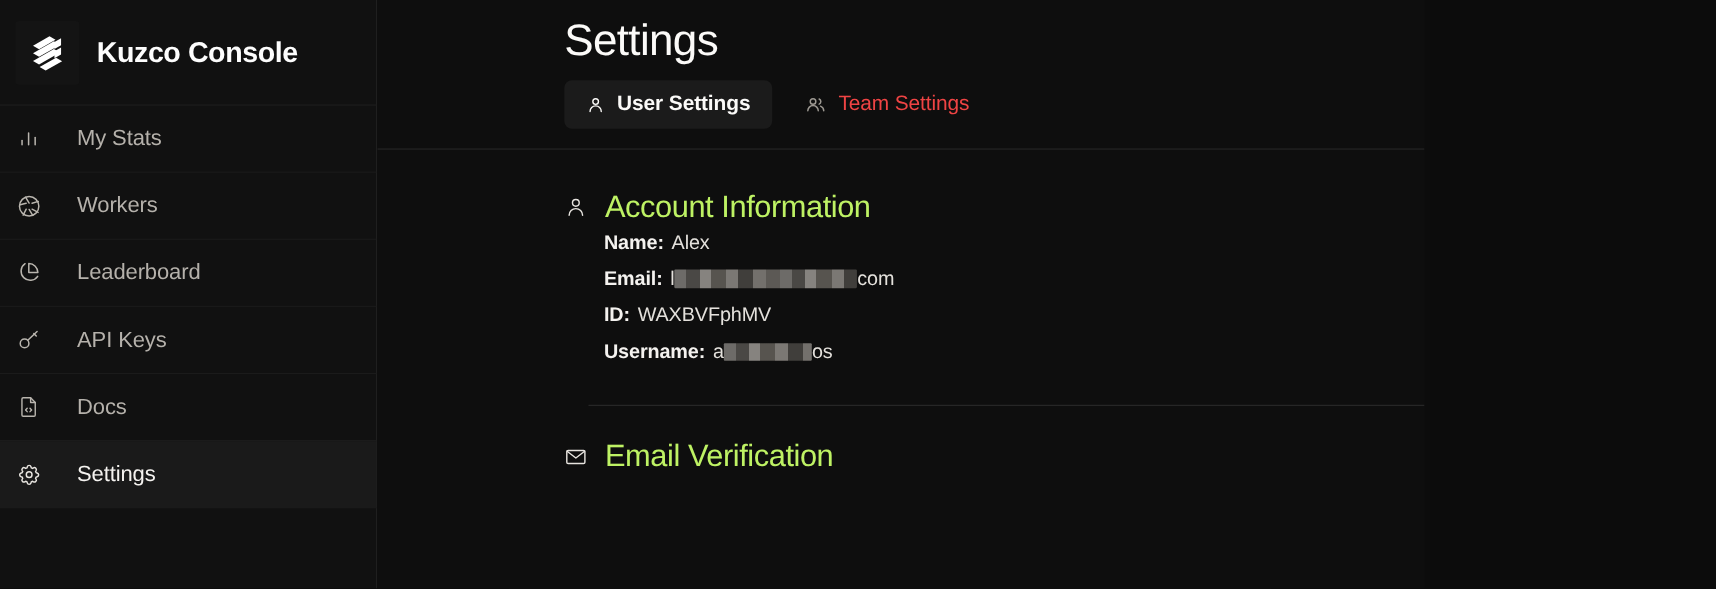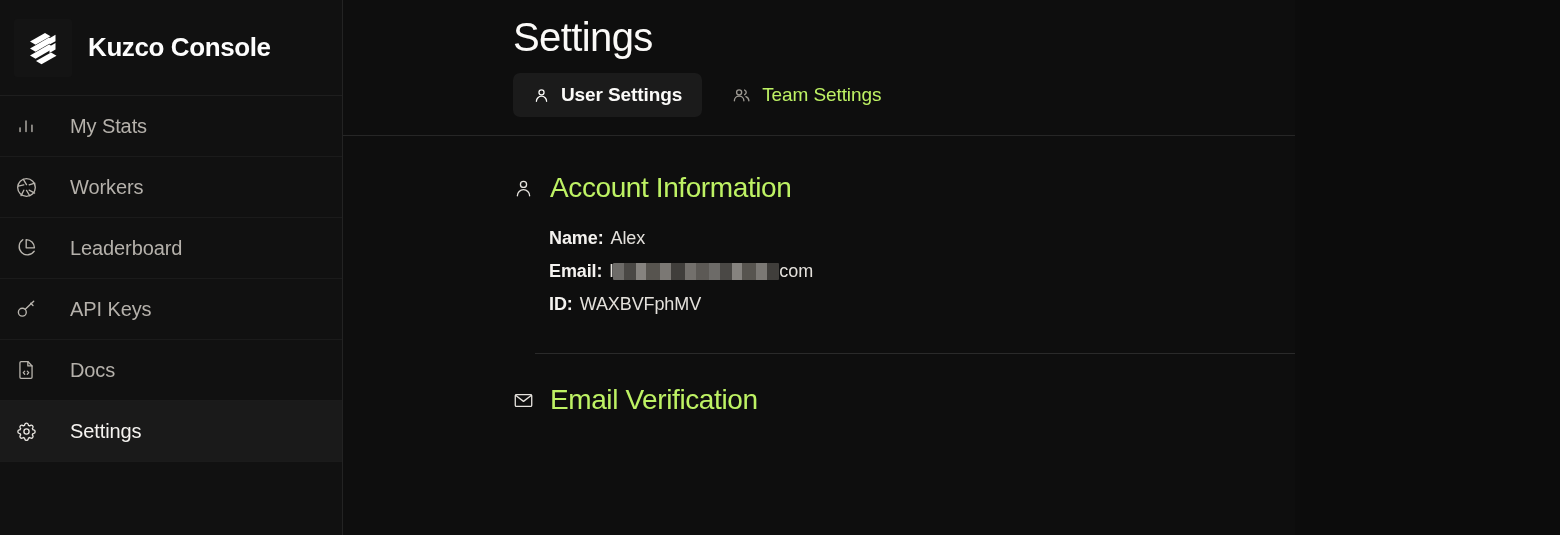--- a/index.html
+++ b/index.html
@@ -107,21 +107,21 @@
     gap: 10px;
   }
   .tab {
     display: flex;
     align-items: center;
     gap: 11px;
     padding: 11px 20px;
     border-radius: 7px;
     cursor: pointer;
     font-size: 19px;
-    color: #bef264;
+    color: #ef4444;
     letter-spacing: -0.1px;
   }
   .tab .tab-icon {
     display: flex;
     align-items: center;
     justify-content: center;
     color: #9d9992;
   }
   .tab.active {
     background: #1b1b1b;
@@ -150,21 +150,21 @@
     color: #e6e3de;
     display: flex;
     align-items: center;
   }
   .section-head .sec-title {
     font-size: 28px;
     color: #bef264;
     letter-spacing: -0.4px;
   }
   .field-list {
-    margin-top: 24px;
+    margin-top: 6px;
     padding-left: 36px;
     display: flex;
     flex-direction: column;
     gap: 12px;
   }
   .field {
     font-size: 18px;
     color: #e8e5e0;
     letter-spacing: -0.1px;
     display: flex;
@@ -359,20 +359,28 @@
               <span class="redact email"></span>
               <span>com</span>
           </span>
         </div>
 
         <div class="field">
           <span class="field-label">ID:</span>
           <span class="field-value">WAXBVFphMV</span>
         </div>
 
+        <div class="field">
+          <span class="field-label">Username:</span>
+          <span class="field-value inline-row">
+            <span>a</span>
+              <span class="redact user"></span>
+              <span>os</span>
+          </span>
+        </div>
 
       </div>
 
       <div class="sub-divider"></div>
     </section>
 
     <section class="section" style="padding-top:30px">
       <div class="section-head">
         <span class="sec-icon">
           <svg width="21" height="21" viewBox="0 0 24 24" fill="none" stroke="currentColor" stroke-width="1.5" stroke-linecap="round" stroke-linejoin="round">

